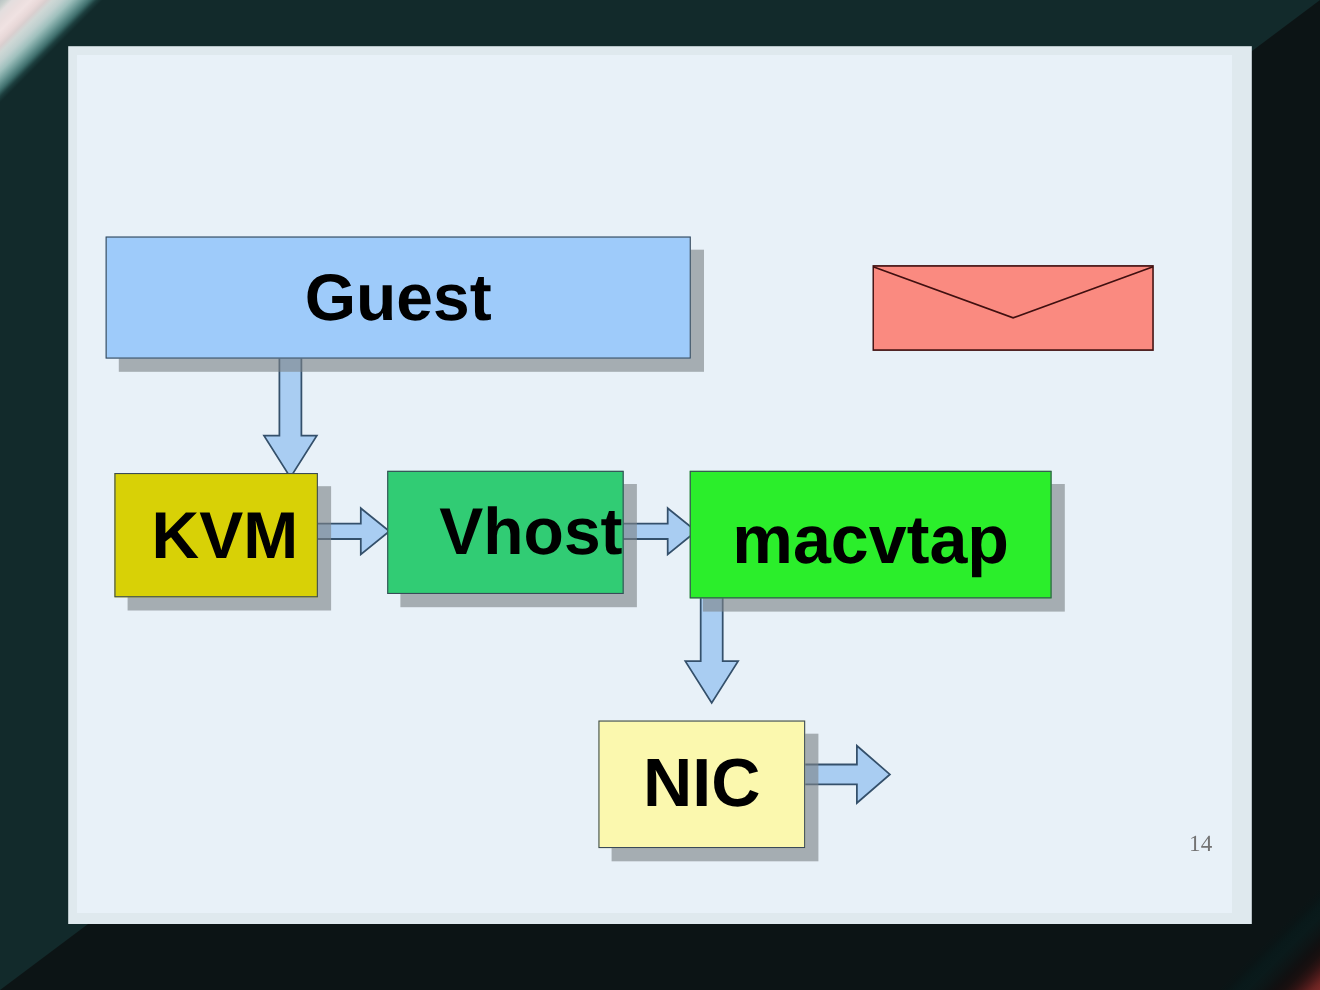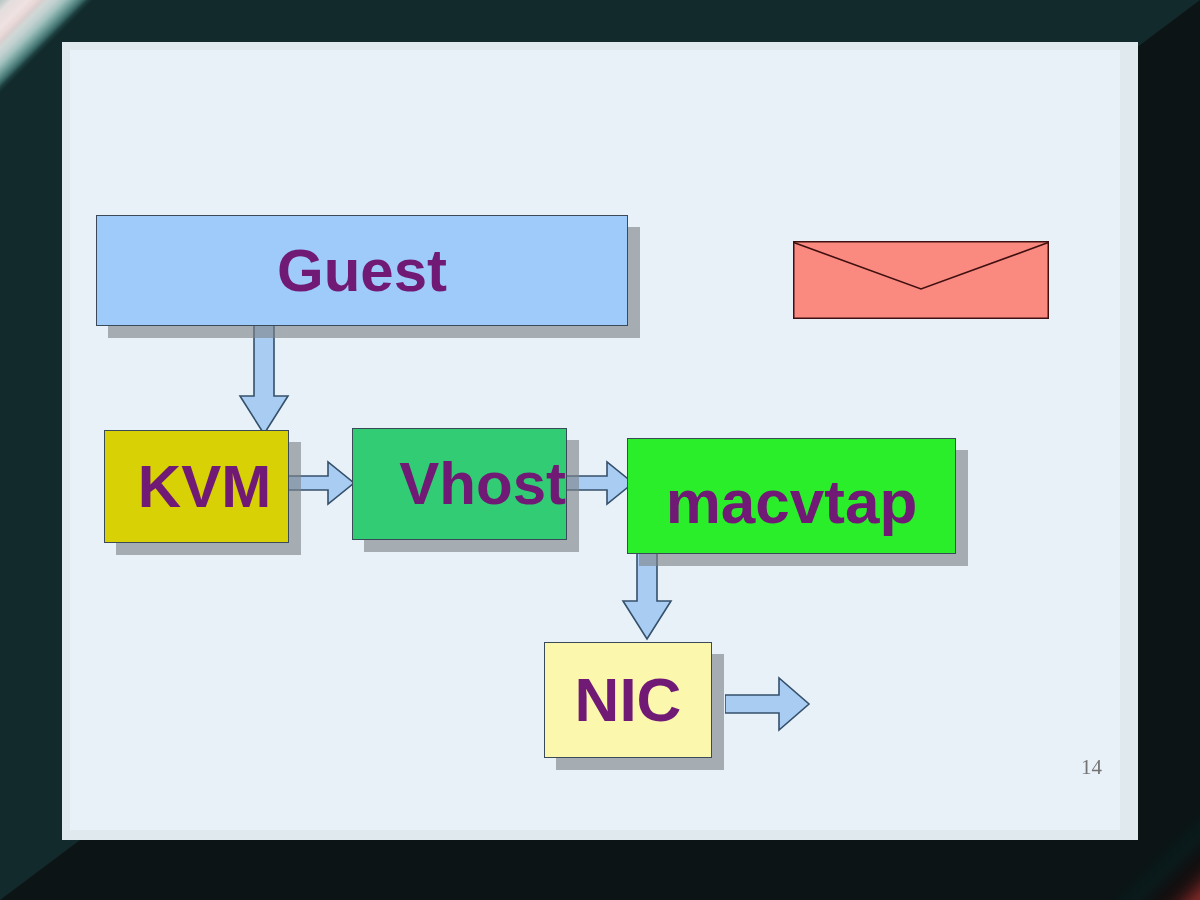--- a/index.html
+++ b/index.html
@@ -73,21 +73,21 @@
 
   
   .node {
     position: absolute;
     box-sizing: border-box;
     border: 1.5px solid #3a4a58;
     display: flex;
     align-items: center;
     justify-content: center;
     font-weight: bold;
-    color: #701a75;
+    color: #000000;
     box-shadow: 12px 12px 0 rgba(125,130,135,0.62);
     z-index: 3;
   }
   .node span { line-height: 1; }
 
   #node-guest {
     left: 26px; top: 165px;
     width: 532px; height: 111px;
     background: #9ecbfa;
     font-size: 60px;
@@ -106,22 +106,22 @@
     justify-content: flex-end;
   }
   #node-macvtap {
     left: 557px; top: 378px;
     width: 329px; height: 116px;
     background: #2bee2b;
     font-size: 62px;
   }
   #node-macvtap span { transform: translateY(6px); }
   #node-nic {
-    left: 474px; top: 592px;
-    width: 168px; height: 116px;
+    left: 474px; top: 605px;
+    width: 188px; height: 116px;
     background: #fbf8ae;
     font-size: 62px;
   }
 
   
   #envelope {
     position: absolute;
     left: 723px; top: 191px;
     width: 256px; height: 78px;
     z-index: 3;
@@ -162,21 +162,21 @@
     </div>
 
     <div class="node" id="node-kvm" style="background: rgb(216, 209, 6); padding-left: 16px;">
       <span>KVM</span>
     </div>
 
     <div class="node" id="node-vhost" style="background: rgb(49, 204, 116);">
       <span>Vhost</span>
     </div>
 
-    <div class="node" id="node-macvtap" style="background: rgb(43, 238, 43); margin-top: 10px;">
+    <div class="node" id="node-macvtap" style="background: rgb(43, 238, 43);">
       <span>macvtap</span>
     </div>
 
     <div class="node" id="node-nic" style="background: rgb(251, 248, 174);">
       <span>NIC</span>
     </div>
 
     <div id="envelope">
       <svg width="256" height="78" viewBox="0 0 256 78">
         <rect x="0.75" y="0.75" width="254.5" height="76.5" fill="#fa8a80" stroke="#401010" stroke-width="1.5"></rect>

